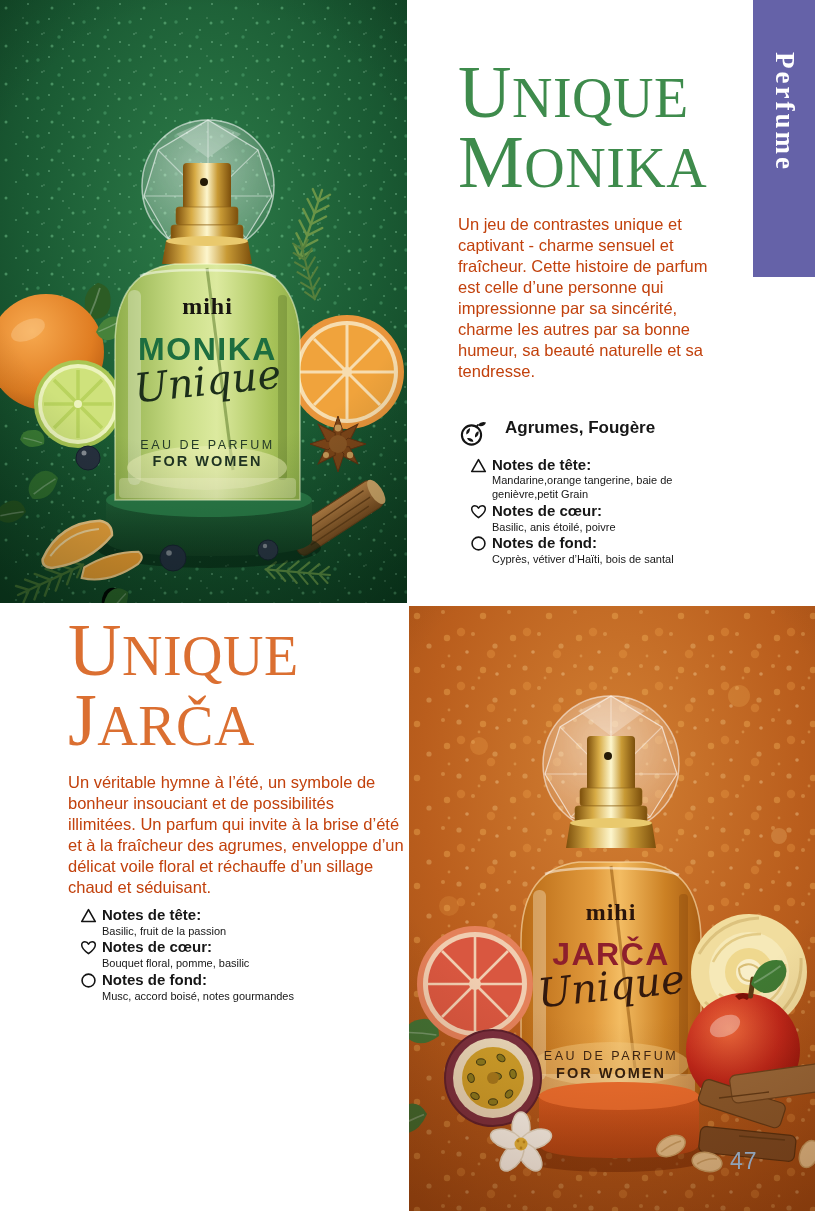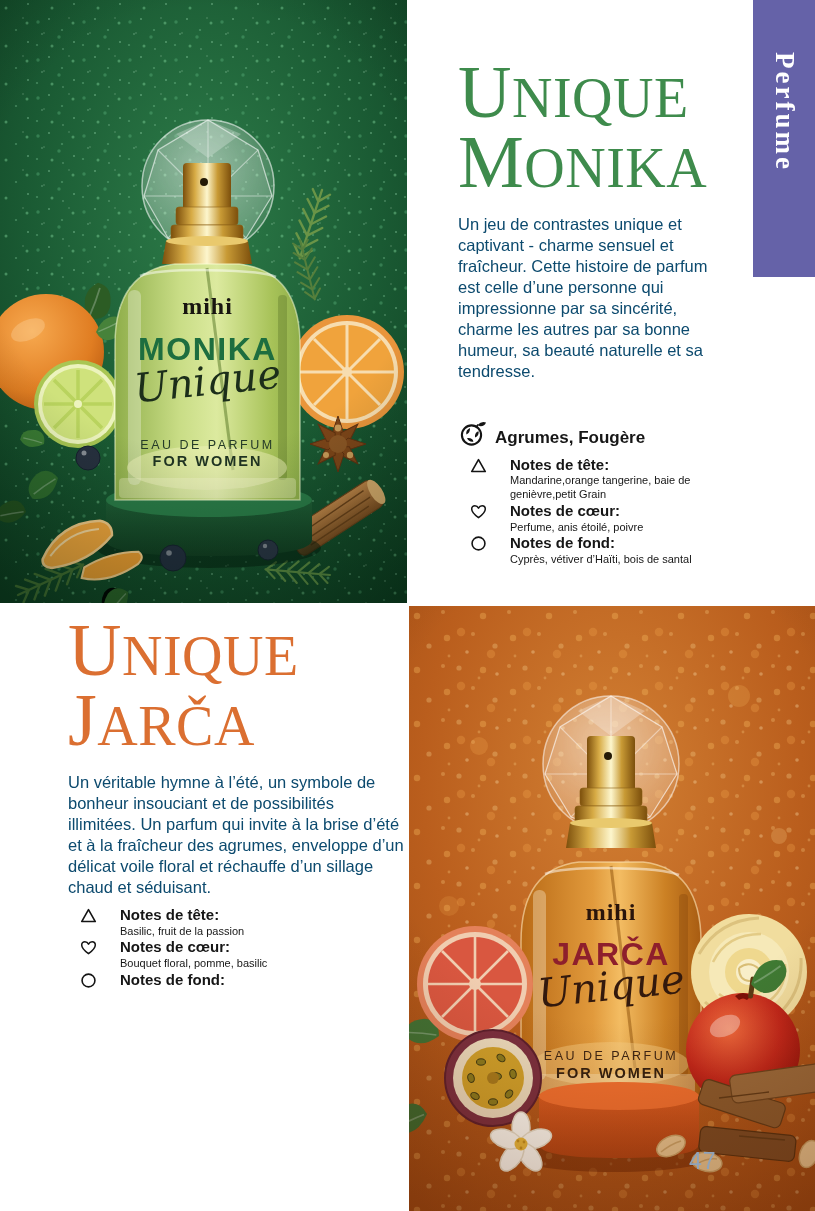--- a/index.html
+++ b/index.html
@@ -48,35 +48,35 @@
 
   
   .info { position:absolute; color:#161616; }
   .info-monika { left:458px; top:58px; width:272px; }
   .info-jarca  { left:68px;  top:616px; width:338px; }
   .title { font-family:"Liberation Serif", serif; font-weight:normal; }
   .tline { display:block; text-transform:uppercase; font-size:56px; line-height:.94; letter-spacing:.5px; }
   .tline::first-letter { font-size:74px; }
   .info-monika .tline { color:#3e8b4c; }
   .info-jarca  .tline { color:#db6f31; }
-  .desc { font-size:16.5px; line-height:1.27; margin-top:17px; color:#0c4a6e; }
+  .desc { font-size:16.5px; line-height:1.27; margin-top:17px; color:#c2410c; }
   .info-jarca .desc { }
 
-  .family { display:flex; align-items:flex-end; gap:7px; margin-top:36px; }
+  .family { display:flex; align-items:flex-start; gap:17px; margin-top:36px; }
   .info-jarca .family { margin-top:40px; }
   .family svg { flex:0 0 auto; }
   .family-label { font-weight:bold; font-size:17px; }
 
   .notes { margin-top:8px; }
-  .note-row { display:grid; grid-template-columns:20px 1fr; column-gap:20px; margin-left:12px; }
+  .note-row { display:grid; grid-template-columns:20px 1fr; column-gap:2px; margin-left:12px; }
   .note-row .nicon { padding-top:1px; }
   .note-label { font-weight:bold; font-size:15px; line-height:1.25; }
   .note-value { font-size:11px; line-height:1.25; }
 
-  .page-number { position:absolute; left:689px; top:1148px; z-index:4;
+  .page-number { position:absolute; left:730px; top:1148px; z-index:4;
                  font-size:23px; color:#8fa3ba; letter-spacing:1px; }
 </style>
 </head>
 <body>
 
 <div class="page">
 
   <div class="photo photo-green">
     <svg width="407" height="603" viewBox="0 0 407 603">
       <defs>
@@ -300,21 +300,21 @@
         </div>
       </div>
       <div class="note-row">
         <span class="nicon">
           <svg width="17" height="17" viewBox="0 0 18 18">
               <path d="M9 15.5 C3.5 11.5 1.8 8.6 1.8 6.3 C1.8 4.2 3.4 2.8 5.2 2.8 C6.8 2.8 8.2 3.8 9 5.4 C9.8 3.8 11.2 2.8 12.8 2.8 C14.6 2.8 16.2 4.2 16.2 6.3 C16.2 8.6 14.5 11.5 9 15.5 Z" fill="none" stroke="#141414" stroke-width="1.6" stroke-linejoin="round"></path>
             </svg>
         </span>
         <div>
           <div class="note-label">Notes de cœur:</div>
-          <div class="note-value">Perfume, anis étoilé, poivre</div>
+          <div class="note-value">Basilic, anis étoilé, poivre</div>
         </div>
       </div>
       <div class="note-row">
         <span class="nicon">
           <svg width="17" height="17" viewBox="0 0 18 18">
               <circle cx="9" cy="9" r="6.8" fill="none" stroke="#141414" stroke-width="1.7"></circle>
             </svg>
         </span>
         <div>
           <div class="note-label">Notes de fond:</div>
@@ -356,20 +356,21 @@
         </div>
       </div>
       <div class="note-row">
         <span class="nicon">
           <svg width="17" height="17" viewBox="0 0 18 18">
               <circle cx="9" cy="9" r="6.8" fill="none" stroke="#141414" stroke-width="1.7"></circle>
             </svg>
         </span>
         <div style="max-width:220px;">
           <div class="note-label">Notes de fond:</div>
+          <div class="note-value">Musc, accord boisé, notes gourmandes</div>
         </div>
       </div>
     </div>
   </section>
 
   <div class="photo photo-orange">
     <svg width="406" height="605" viewBox="0 0 406 605">
       <defs>
         <radialGradient id="gBgO" cx="50%" cy="28%" r="85%">
           <stop offset="0%" stop-color="#d28033"></stop>

